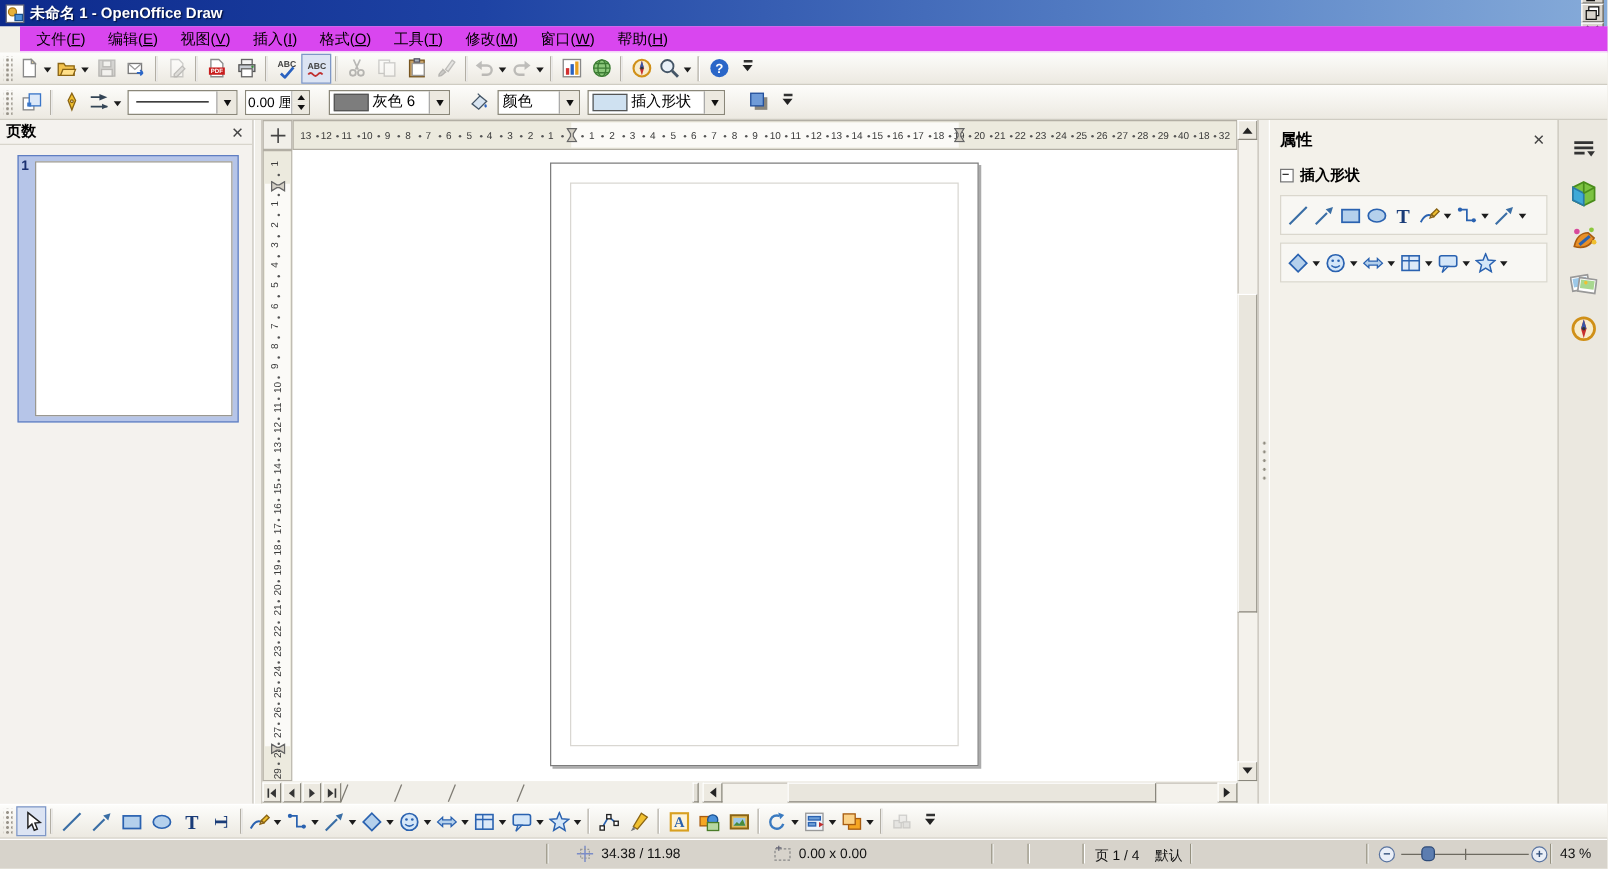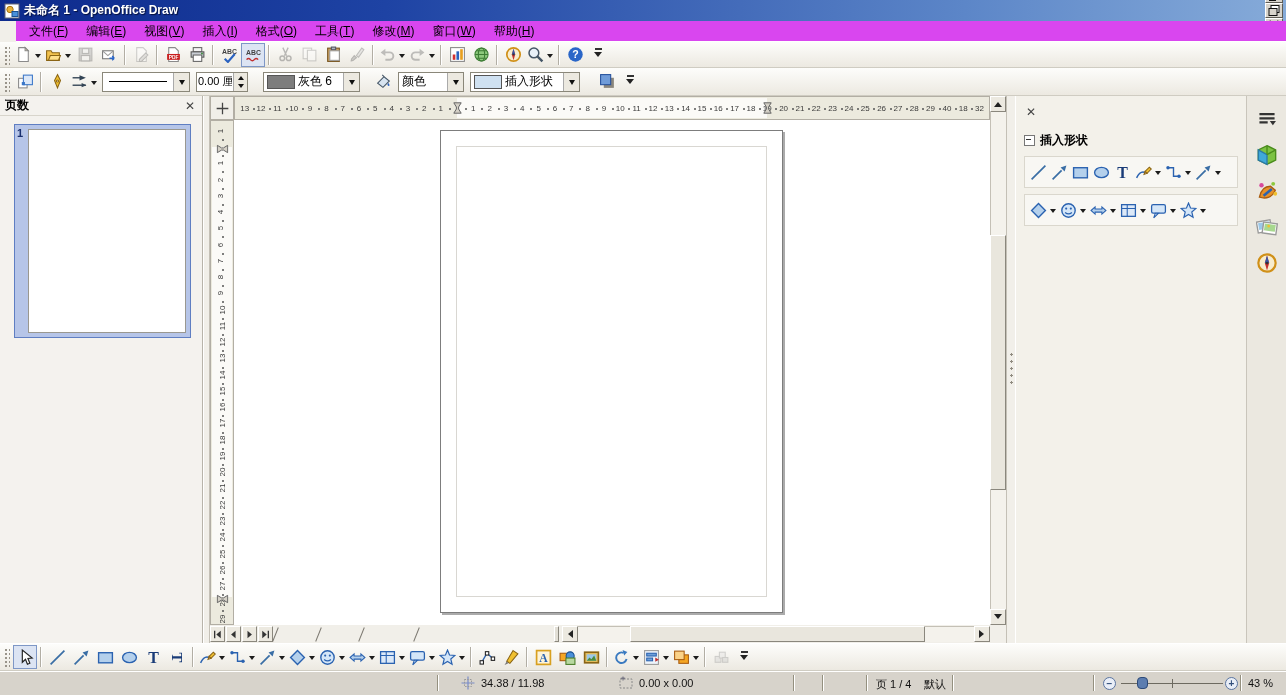--- a/index.html
+++ b/index.html
@@ -651,20 +651,21 @@
           </div>
       </div>
     </div>
 
     <div id="sidebar-splitter">
         <span class="dots"></span>
       </div>
 
     <div id="sidebar">
       <div id="sidebar-header">
+        <span class="t">属性</span>
         <span class="close-x">✕</span>
       </div>
       <div class="section-head">
         <span class="collapse-box"></span>
         <span>插入形状</span>
       </div>
       <div class="sb-row" id="shape-row-1">
           <span class="sb-shape-btn">
             <span class="ic"><svg width="100%" height="100%" viewBox="0 0 16 16" xmlns="http://www.w3.org/2000/svg">
                 <path d="M1.5 14.5l13-13" stroke="#3a6ea5" stroke-width="1.6"></path>

